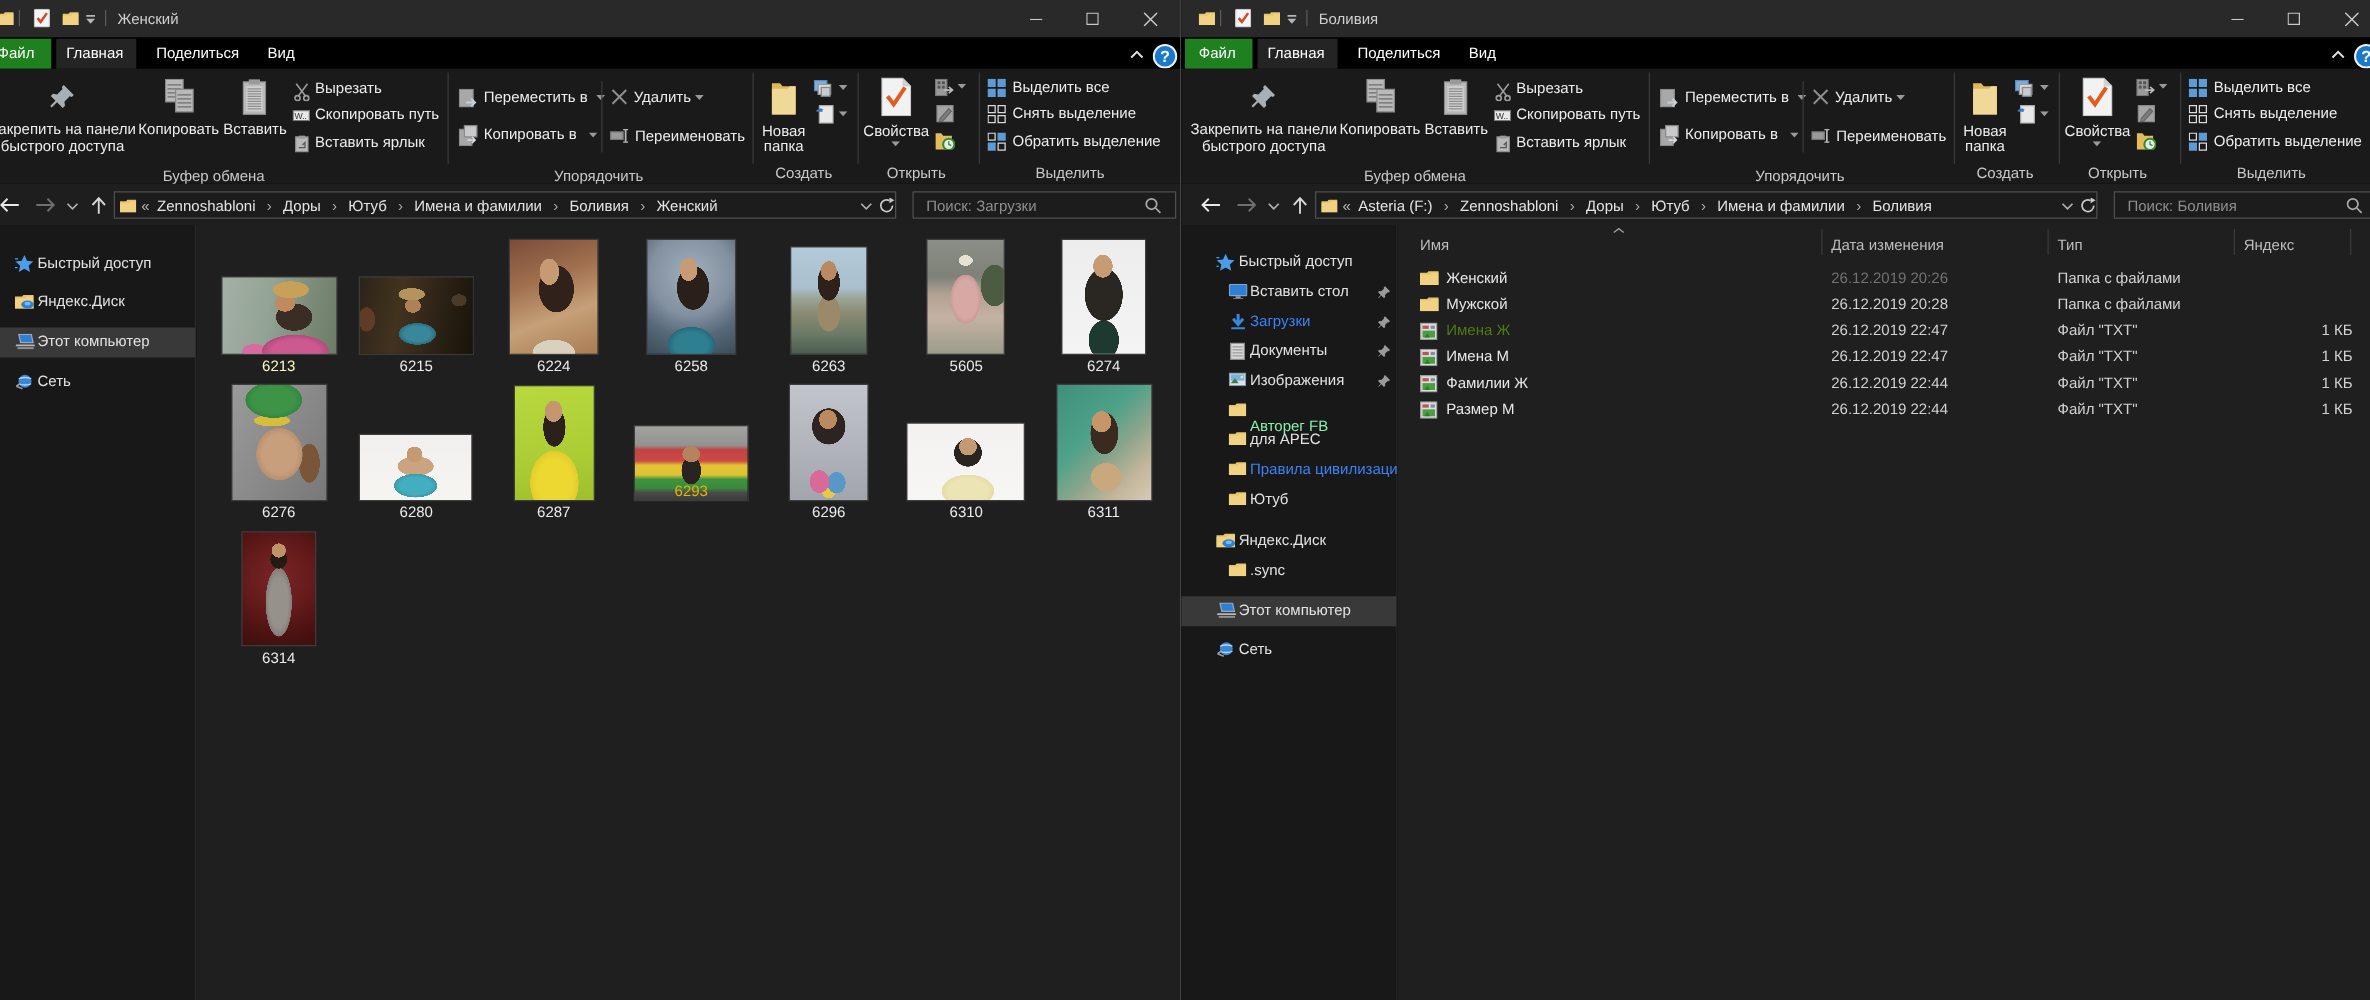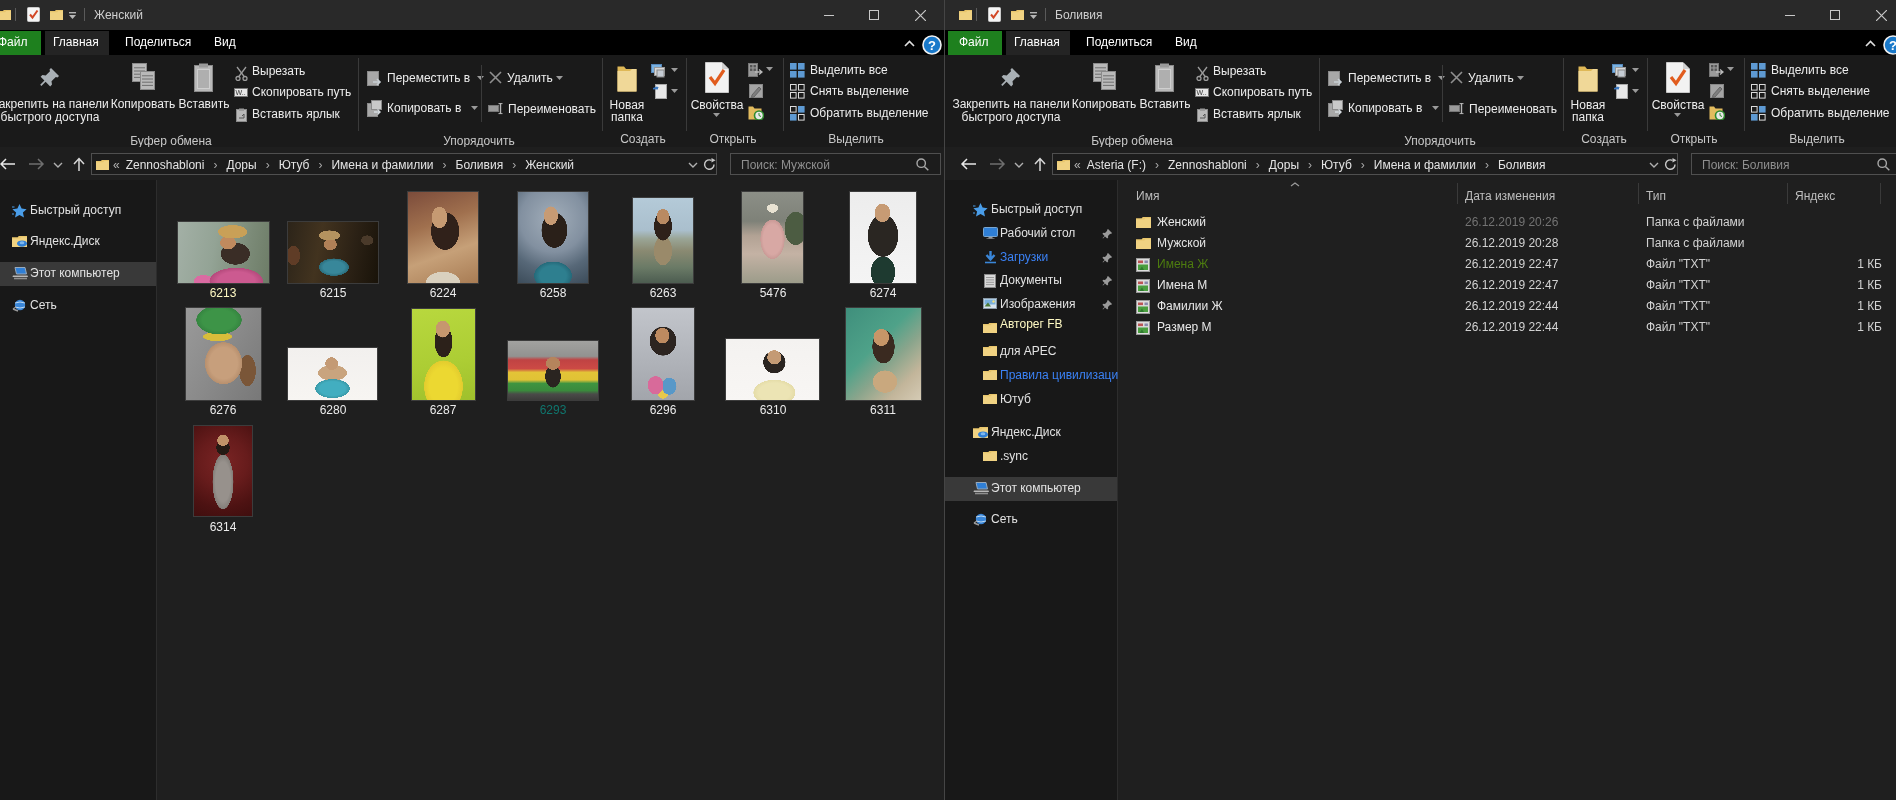--- a/index.html
+++ b/index.html
@@ -261,21 +261,21 @@
       <span>Женский</span>
     </div>
     <svg class="abs" style="left:704px;top:162px" width="10" height="6" viewBox="0 0 10 6">
       <path d="M1 1 L5 5 L9 1" stroke="#b0b0b0" stroke-width="1.4" fill="none"></path>
     </svg>
     <svg class="abs" style="left:719px;top:158px" width="13" height="13" viewBox="0 0 13 13">
       <path d="M11 6.5 A4.7 4.7 0 1 1 8.5 2.4" stroke="#c9c9c9" stroke-width="1.4" fill="none"></path>
       <path d="M8.5 0 L8.5 4.5 L12.5 2.2 Z" fill="#c9c9c9"></path>
     </svg>
     <div class="abs" style="left:746px;top:153px;width:211px;height:22px;background:#1c1c1c;border:1px solid #4f4f4f"></div>
-    <div class="abs t12" style="left:757px;top:158px;color:#8f8f8f">Поиск: Мужской</div>
+    <div class="abs t12" style="left:757px;top:158px;color:#8f8f8f">Поиск: Загрузки</div>
     <svg class="abs" style="left:932px;top:158px" width="13" height="13" viewBox="0 0 13 13">
       <circle cx="5.2" cy="5.2" r="4.2" stroke="#a8a8a8" stroke-width="1.4" fill="none"></circle>
       <line x1="8.4" y1="8.4" x2="12.3" y2="12.3" stroke="#a8a8a8" stroke-width="1.4"></line>
     </svg>
     <div class="abs" style="left:0;top:180px;width:172px;height:620px;background:#181818"></div>
     <div class="abs" style="left:172px;top:180px;width:1px;height:620px;background:#2d2d2d"></div>
     <div class="abs" style="left:173px;top:180px;width:787px;height:620px;background:#1f1f1f"></div>
     <div class="abs" style="left:28px;top:204px">
       <svg class="abs" style="" width="15" height="14" viewBox="0 0 15 14">
         <path d="M7.5 0 L9.6 4.6 L14.6 5.2 L10.9 8.6 L12 13.5 L7.5 11 L3 13.5 L4.1 8.6 L0.4 5.2 L5.4 4.6 Z" fill="#4a9de8"></path>
@@ -314,31 +314,31 @@
     <div class="abs t12 ctr" style="left:239px;top:293px;color:#fef9c3">6213</div>
     <div class="abs" style="left:304px;top:222px;width:90px;height:61px;box-shadow:0 0 0 1px rgba(255,255,255,0.13);background:radial-gradient(15px 7px at 46% 22%,#b4935f 70%,transparent 71%),radial-gradient(9px 8px at 47% 37%,#b08057 70%,transparent 71%),radial-gradient(19px 11px at 51% 74%,#38879a 55%,#2b6e7d 78%,transparent 79%),radial-gradient(11px 16px at 6% 55%,#5f3c26 60%,transparent 61%),radial-gradient(10px 8px at 88% 30%,#4a3a2a 60%,transparent 61%),linear-gradient(100deg,#2c2419 0%,#42331f 35%,#2b2115 70%,#191309 100%)"></div>
     <div class="abs t12 ctr" style="left:349px;top:293px;color:#ececec">6215</div>
     <div class="abs" style="left:424px;top:192px;width:70px;height:91px;box-shadow:0 0 0 1px rgba(255,255,255,0.13);background:radial-gradient(11px 15px at 45% 28%,#c69a72 70%,transparent 71%),radial-gradient(24px 32px at 53% 43%,#30211a 58%,transparent 59%),radial-gradient(28px 17px at 50% 99%,#d9d0be 60%,transparent 61%),linear-gradient(160deg,#7c4c3b 0%,#a0704e 35%,#c6a078 65%,#a87c54 100%)"></div>
     <div class="abs t12 ctr" style="left:459px;top:293px;color:#ececec">6224</div>
     <div class="abs" style="left:534px;top:192px;width:70px;height:91px;box-shadow:0 0 0 1px rgba(255,255,255,0.13);background:radial-gradient(10px 13px at 47% 26%,#c79b74 70%,transparent 71%),radial-gradient(22px 30px at 52% 42%,#2a2019 58%,transparent 59%),radial-gradient(24px 18px at 50% 92%,#2e7f8f 55%,#256a7a 78%,transparent 79%),radial-gradient(circle at 50% 30%,#a2aeba 0%,#8290a0 45%,#576878 70%,#3c4c5a 100%)"></div>
     <div class="abs t12 ctr" style="left:569px;top:293px;color:#ececec">6258</div>
     <div class="abs" style="left:649px;top:198px;width:60px;height:85px;box-shadow:0 0 0 1px rgba(255,255,255,0.13);background:radial-gradient(9px 11px at 50% 22%,#b98a62 70%,transparent 71%),radial-gradient(16px 26px at 50% 33%,#2e211a 55%,transparent 56%),radial-gradient(15px 24px at 50% 62%,#9a8a6a 60%,transparent 61%),linear-gradient(180deg,#b4cad8 0%,#aabfcd 38%,#9aa596 48%,#8a8a72 62%,#6a7a66 82%,#4c5c50 100%)"></div>
     <div class="abs t12 ctr" style="left:679px;top:293px;color:#ececec">6263</div>
     <div class="abs" style="left:758px;top:192px;width:61px;height:91px;box-shadow:0 0 0 1px rgba(255,255,255,0.13);background:radial-gradient(8px 6px at 50% 18%,#e8e2d2 70%,transparent 71%),radial-gradient(16px 26px at 50% 52%,#d8a8a4 58%,#c99a96 75%,transparent 76%),radial-gradient(20px 30px at 88% 40%,#4c5c42 55%,transparent 56%),linear-gradient(180deg,#8c8f87 0%,#7e8178 32%,#b2a294 48%,#c4b2a4 68%,#9c9c8a 100%)"></div>
-    <div class="abs t12 ctr" style="left:789px;top:293px;color:#ececec">5476</div>
+    <div class="abs t12 ctr" style="left:789px;top:293px;color:#ececec">5605</div>
     <div class="abs" style="left:866px;top:192px;width:66px;height:91px;box-shadow:0 0 0 1px rgba(255,255,255,0.13);background:radial-gradient(11px 13px at 49% 23%,#c79b74 70%,transparent 71%),radial-gradient(26px 36px at 50% 48%,#2a2622 58%,transparent 59%),radial-gradient(20px 26px at 50% 88%,#1e3a30 60%,transparent 61%),linear-gradient(180deg,#ededed 0%,#f4f4f4 100%)"></div>
     <div class="abs t12 ctr" style="left:899px;top:293px;color:#ececec">6274</div>
     <div class="abs" style="left:202px;top:308px;width:75px;height:92px;box-shadow:0 0 0 1px rgba(255,255,255,0.13);background:radial-gradient(30px 19px at 44% 13%,#3d9447 55%,#358540 75%,transparent 76%),radial-gradient(22px 7px at 42% 31%,#d8bd3a 65%,transparent 66%),radial-gradient(23px 26px at 50% 60%,#c79f7c 60%,#b8906e 80%,transparent 81%),radial-gradient(15px 28px at 82% 68%,#7a5638 55%,transparent 56%),linear-gradient(120deg,#9a9a9a 0%,#8a8a8a 50%,#787878 100%)"></div>
     <div class="abs t12 ctr" style="left:239px;top:410px;color:#ececec">6276</div>
     <div class="abs" style="left:304px;top:348px;width:89px;height:52px;box-shadow:0 0 0 1px rgba(255,255,255,0.13);background:radial-gradient(9px 9px at 49% 30%,#c49a74 70%,transparent 71%),radial-gradient(22px 12px at 50% 78%,#42aec0 58%,#3a9aa8 78%,transparent 79%),radial-gradient(26px 14px at 50% 48%,#c9a47e 55%,transparent 56%),linear-gradient(180deg,#f2f0ee 0%,#f7f5f2 100%)"></div>
     <div class="abs t12 ctr" style="left:349px;top:410px;color:#ececec">6280</div>
     <div class="abs" style="left:428px;top:309px;width:63px;height:91px;box-shadow:0 0 0 1px rgba(255,255,255,0.13);background:radial-gradient(10px 12px at 49% 22%,#c6976e 70%,transparent 71%),radial-gradient(16px 28px at 50% 36%,#2c211a 55%,transparent 56%),radial-gradient(24px 32px at 50% 85%,#ecd831 58%,#e3cc2e 80%,transparent 81%),linear-gradient(170deg,#b8d83e 0%,#accd34 60%,#9fc02c 100%)"></div>
     <div class="abs t12 ctr" style="left:459px;top:410px;color:#ececec">6287</div>
     <div class="abs" style="left:524px;top:341px;width:90px;height:59px;box-shadow:0 0 0 1px rgba(255,255,255,0.13);background:radial-gradient(10px 9px at 50% 38%,#b5845c 70%,transparent 71%),radial-gradient(14px 20px at 50% 60%,#2a2420 55%,transparent 56%),linear-gradient(180deg,#a2a2a0 0%,#929290 26%,#c04343 32%,#cc4a45 47%,#e3c437 53%,#e0c235 66%,#3e9440 72%,#3a8a3c 84%,#4a4a48 90%,#3c3c3a 100%)"></div>
-    <div class="abs t12 ctr" style="left:569px;top:410px;color:#0f766e">6293</div>
+    <div class="abs t12 ctr" style="left:569px;top:393px;color:#eab308">6293</div>
     <div class="abs" style="left:648px;top:308px;width:62px;height:92px;box-shadow:0 0 0 1px rgba(255,255,255,0.13);background:radial-gradient(10px 11px at 49% 30%,#bd8a60 70%,transparent 71%),radial-gradient(24px 26px at 50% 36%,#2c2420 55%,transparent 56%),radial-gradient(13px 15px at 38% 84%,#d86a9a 60%,transparent 61%),radial-gradient(12px 14px at 60% 85%,#5898c8 60%,transparent 61%),radial-gradient(9px 10px at 50% 92%,#e8c84a 60%,transparent 61%),linear-gradient(180deg,#c2c5cb 0%,#b2b5bb 50%,#a2a5ab 100%)"></div>
     <div class="abs t12 ctr" style="left:679px;top:410px;color:#ececec">6296</div>
     <div class="abs" style="left:742px;top:339px;width:93px;height:61px;box-shadow:0 0 0 1px rgba(255,255,255,0.13);background:radial-gradient(10px 10px at 52% 30%,#c49a74 70%,transparent 71%),radial-gradient(20px 20px at 52% 38%,#2a2420 55%,transparent 56%),radial-gradient(26px 16px at 52% 88%,#ece4b4 60%,#e5dca8 80%,transparent 81%),linear-gradient(180deg,#f4f2f0 0%,#f8f6f4 100%)"></div>
     <div class="abs t12 ctr" style="left:789px;top:410px;color:#ececec">6310</div>
     <div class="abs" style="left:862px;top:308px;width:75px;height:92px;box-shadow:0 0 0 1px rgba(255,255,255,0.13);background:radial-gradient(11px 12px at 47% 32%,#c79668 70%,transparent 71%),radial-gradient(20px 30px at 50% 42%,#3a2a20 55%,transparent 56%),radial-gradient(22px 20px at 52% 80%,#c9a87e 55%,transparent 56%),linear-gradient(135deg,#3f8f7c 0%,#4fa289 40%,#8aa58c 60%,#c2b59a 80%,#d5cbb5 100%)"></div>
     <div class="abs t12 ctr" style="left:899px;top:410px;color:#ececec">6311</div>
     <div class="abs" style="left:210px;top:426px;width:58px;height:90px;box-shadow:0 0 0 1px rgba(255,255,255,0.13);background:radial-gradient(8px 8px at 50% 16%,#c09268 70%,transparent 71%),radial-gradient(11px 12px at 50% 24%,#241a14 60%,transparent 61%),radial-gradient(13px 34px at 50% 62%,#97918c 58%,#837e79 80%,transparent 81%),radial-gradient(circle at 50% 40%,#7a2424 0%,#671c1c 40%,#4d1212 75%,#3f0e0e 100%)"></div>
     <div class="abs t12 ctr" style="left:239px;top:527px;color:#ececec">6314</div>
   </div>
 <div class="abs win" style="left:944px;top:0;border-left:1px solid #454545;">
@@ -614,21 +614,21 @@
       </svg>
     </div>
     <div class="abs t12" style="left:46px;top:202px;color:#e2e2e2">Быстрый доступ</div>
     <div class="abs" style="left:38px;top:227px">
       <svg class="abs" style="" width="15" height="12" viewBox="0 0 15 12">
         <rect x="0.5" y="0.5" width="14" height="9" rx="1" fill="#2f7fd6" stroke="#7aa6d0"></rect>
         <rect x="5.5" y="10" width="4" height="1.5" fill="#9a9a9a"></rect>
         <rect x="3.5" y="11.4" width="8" height="0.8" fill="#9a9a9a"></rect>
       </svg>
     </div>
-    <div class="abs t12" style="left:55px;top:226px;color:#e2e2e2">Рабочий стол</div>
+    <div class="abs t12" style="left:55px;top:226px;color:#e2e2e2">Вставить стол</div>
     <div class="abs" style="left:157px;top:228px">
       <svg class="abs" style="" width="11" height="11" viewBox="0 0 11 11">
         <path d="M6 1 L10 5 L9 6 L8.2 5.8 L6 8 L6.2 9.6 L5.2 10.6 L3 8.4 L1 10.4 L0.6 10 L2.6 8 L0.4 5.8 L1.4 4.8 L3 5 L5.2 2.8 L5 2 Z" fill="#9a9a9a"></path>
       </svg>
     </div>
     <div class="abs" style="left:39px;top:251px">
       <svg class="abs" style="" width="13" height="13" viewBox="0 0 13 13">
         <path d="M6.5 0 L6.5 7 M2.5 4 L6.5 8.5 L10.5 4" stroke="#3a86d8" stroke-width="2.4" fill="none"></path>
         <path d="M1 11.5 L12 11.5" stroke="#3a86d8" stroke-width="1.6"></path>
       </svg>
@@ -667,21 +667,21 @@
       <svg class="abs" style="" width="11" height="11" viewBox="0 0 11 11">
         <path d="M6 1 L10 5 L9 6 L8.2 5.8 L6 8 L6.2 9.6 L5.2 10.6 L3 8.4 L1 10.4 L0.6 10 L2.6 8 L0.4 5.8 L1.4 4.8 L3 5 L5.2 2.8 L5 2 Z" fill="#9a9a9a"></path>
       </svg>
     </div>
     <div class="abs" style="left:38px;top:322px">
       <svg class="abs" style="" width="14" height="11" viewBox="0 0 14 11">
         <path d="M0 1.98 L0 11 L14 11 L14 0.88 L6.3 0.88 L5.32 1.98 Z" fill="#e8c56b"></path>
         <path d="M0 3.3 L7.700000000000001 3.3 L8.68 1.98 L14 1.98 L14 11 L0 11 Z" fill="#f5dc96" opacity="0.55"></path>
       </svg>
     </div>
-    <div class="abs t12" style="left:55px;top:317px;color:#fef9c3">Авторег FB</div>
+    <div class="abs t12" style="left:55px;top:334px;color:#86efac">Авторег FB</div>
     <div class="abs" style="left:38px;top:345px">
       <svg class="abs" style="" width="14" height="11" viewBox="0 0 14 11">
         <path d="M0 1.98 L0 11 L14 11 L14 0.88 L6.3 0.88 L5.32 1.98 Z" fill="#e8c56b"></path>
         <path d="M0 3.3 L7.700000000000001 3.3 L8.68 1.98 L14 1.98 L14 11 L0 11 Z" fill="#f5dc96" opacity="0.55"></path>
       </svg>
     </div>
     <div class="abs t12" style="left:55px;top:344px;color:#e2e2e2">для APEC</div>
     <div class="abs" style="left:38px;top:369px">
       <svg class="abs" style="" width="14" height="11" viewBox="0 0 14 11">
         <path d="M0 1.98 L0 11 L14 11 L14 0.88 L6.3 0.88 L5.32 1.98 Z" fill="#e8c56b"></path>

